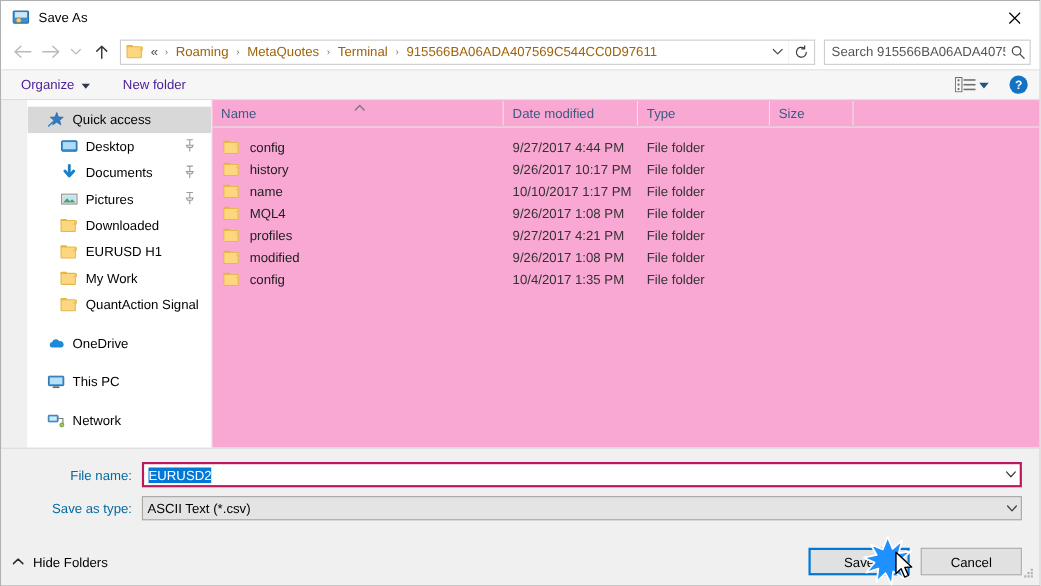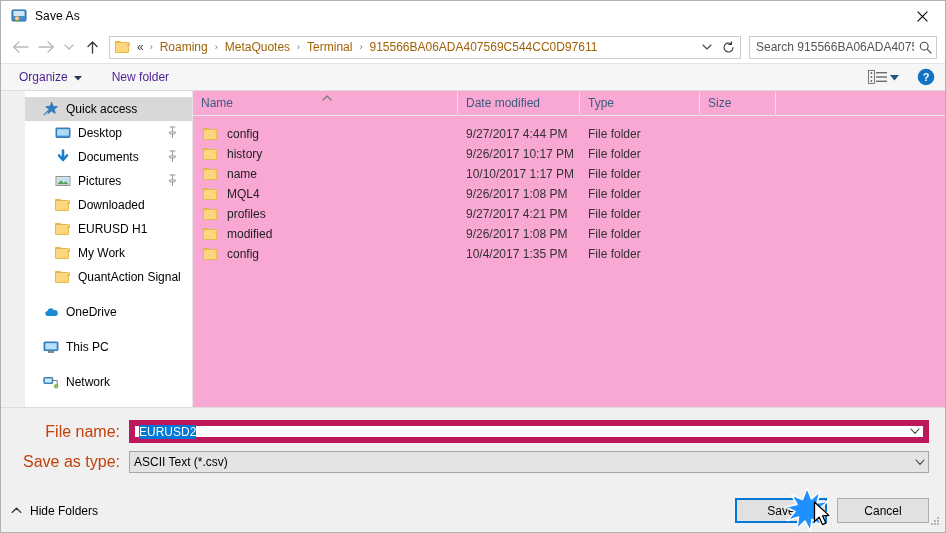--- a/index.html
+++ b/index.html
@@ -304,36 +304,36 @@
   }
   .form-row {
     display: flex;
     align-items: center;
     margin-bottom: 8px;
   }
   .form-label {
     width: 112px;
     text-align: right;
     padding-right: 9px;
-    font-size: 16px;
-    color: #c2410c;
+    font-size: 12px;
+    color: #0369a1;
     flex: 0 0 auto;
     box-sizing: border-box;
   }
   .combo {
     flex: 1 1 auto;
     height: 22px;
     background: #ffffff;
     border: 1px solid #7a7a7a;
     display: flex;
     align-items: center;
     box-sizing: border-box;
     min-width: 0;
   }
-  .combo.focused { border: 6px solid #be185d; height: 23px;}
+  .combo.focused { border: 2px solid #be185d; height: 23px;}
   .combo.readonly { background: #e4e4e4; border: 1px solid #a6a6a6; }
   .combo .val {
     flex: 1 1 auto;
     font-size: 12px;
     color: #000000;
     padding-left: 4px;
     overflow: hidden;
     white-space: nowrap;
   }
   .combo .val .sel {

